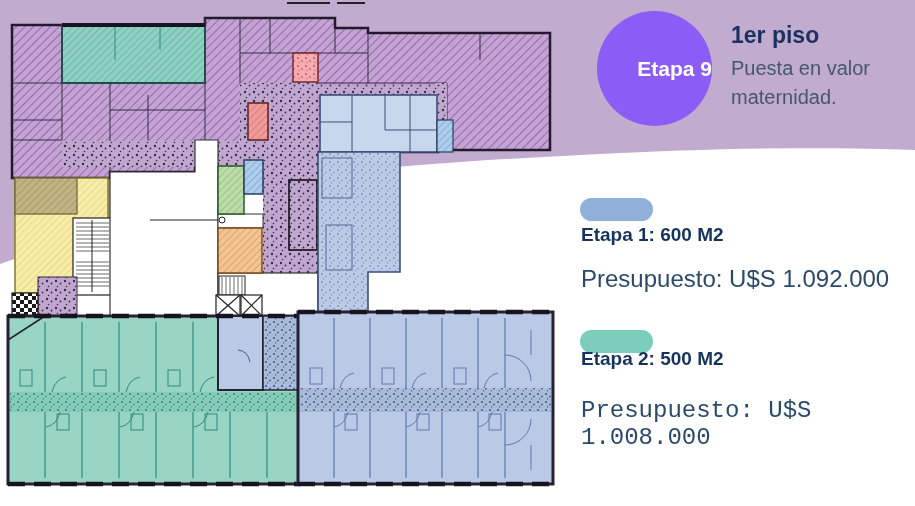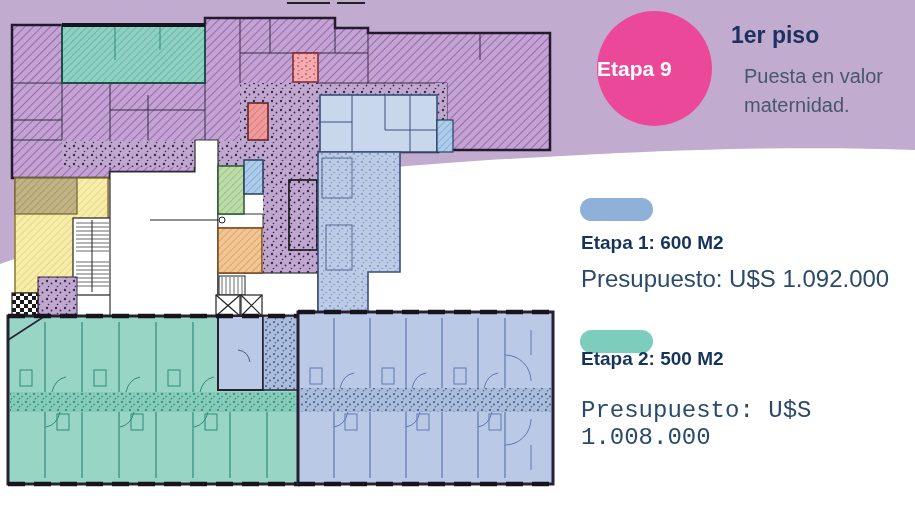--- a/index.html
+++ b/index.html
@@ -4,31 +4,31 @@
 <style>
   html,body{margin:0;padding:0;background:#ffffff;}
   .canvas{
     position:relative;width:915px;height:506px;overflow:hidden;background:#ffffff;
     font-family:"Liberation Sans", sans-serif;
   }
   .swoosh{position:absolute;left:0;top:0;width:915px;height:506px;}
   .plan{position:absolute;left:0;top:0;width:560px;height:506px;}
   .stage-circle{
     position:absolute;left:597px;top:11px;width:115px;height:115px;border-radius:50%;
-    background:#ec4899;display:flex;align-items:center;justify-content:flex-start;
+    background:#8b5cf6;display:flex;align-items:center;justify-content:flex-end;
   }
   .stage-circle span{color:#ffffff;font-weight:bold;font-size:21px;}
   .title-block{position:absolute;left:731px;top:22px;width:180px;}
   .title-block h1{margin:0 0 5px 0;font-size:23px;color:#1d3160;font-weight:bold;}
-  .title-block p{margin:13px;font-size:20px;line-height:1.45;color:#47566f;}
+  .title-block p{margin:0;font-size:20px;line-height:1.45;color:#47566f;}
   .legend-swatch{position:absolute;left:580px;width:73px;height:23px;border-radius:12px;}
   .sw-1{top:198px;}
   .sw-2{top:330px;}
   .legend-title{position:absolute;left:581px;font-size:19px;font-weight:bold;color:#16335c;}
-  .lt-1{top:232px;}
+  .lt-1{top:224px;}
   .lt-2{top:348px;}
   .legend-budget{position:absolute;left:581px;font-size:24px;color:#2b4a6a;}
   .lb-1{top:265px;}
   .lb-2{top:397px;font-family:Liberation Mono, monospace;}
 </style>
 </head>
 <body>
 
 <div class="canvas">
 

